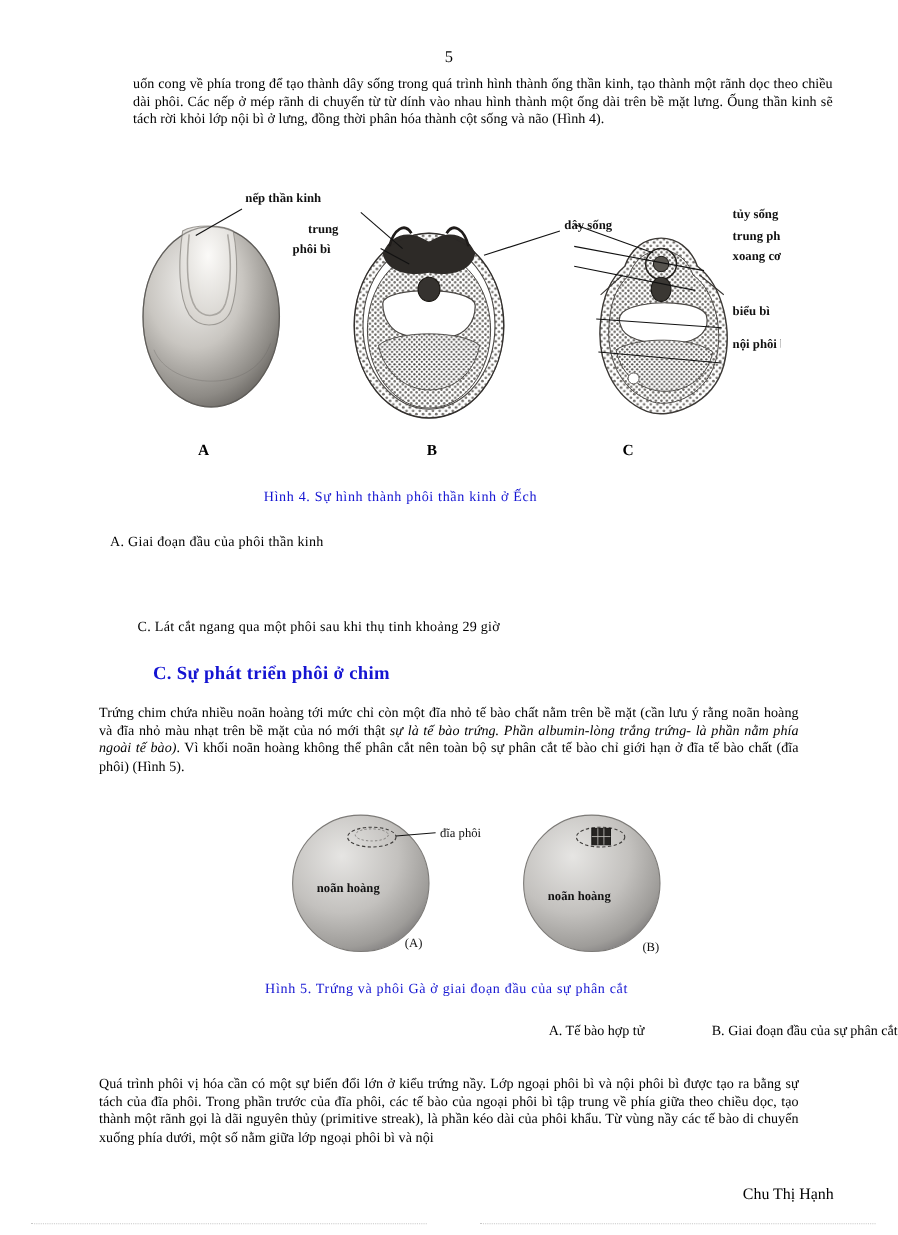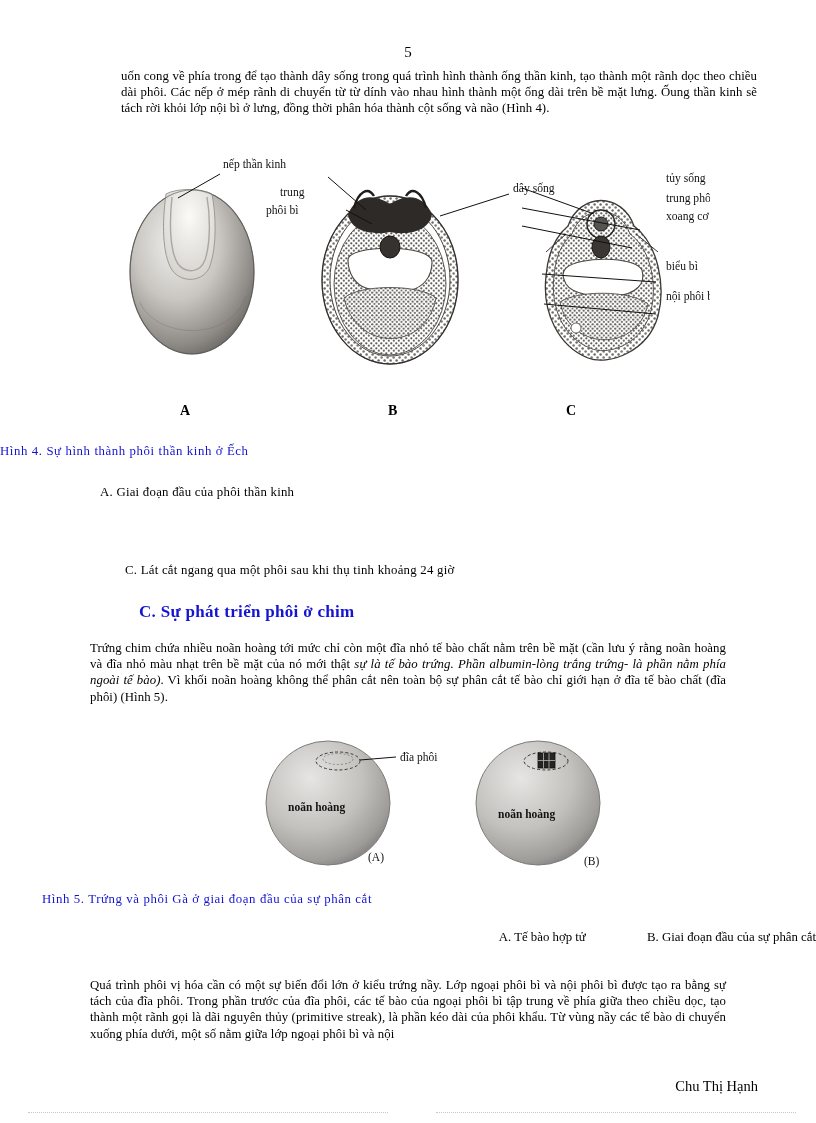--- a/index.html
+++ b/index.html
@@ -41,21 +41,21 @@
     letter-spacing: 0.05px;
   }
   .p1 { top: 68px; margin-left: 31px; }
   .p2 { top: 640px; }
   .p3 { top: 977px; }
 
   .fig-caption {
     position: absolute;
     width: 728px;
     left: 0;
-    text-align: left;
+    text-align: center;
     color: #1414d2;
     font-size: 12.8px;
     letter-spacing: 0.6px;
   }
   .fig4-caption { top: 444px; }
   .fig5-caption { top: 892px; padding-left: 42px; }
 
   .list-item {
     position: absolute;
     font-size: 12.8px;
@@ -99,24 +99,25 @@
     top: 1112px;
     height: 1px;
     border-top: 1px dotted #c7c7c7;
   }
   .dotline.l { left: 28px; width: 360px; }
   .dotline.r { left: 436px; width: 360px; }
 
   
   #figure4 {
     position: absolute;
-    top: 152px;
+    top: 168px;
     left: 110px;
     width: 600px;
     height: 245px;
+    font-weight: bold;
   }
   #figure4 svg { display: block; }
 
   .abc-row {
     position: absolute;
     top: 403px;
     left: 0;
     width: 816px;
     height: 18px;
   }
@@ -260,21 +261,21 @@
 
   <div class="abc-row">
     <b class="abc-a">A</b>
     <b class="abc-b">B</b>
     <b class="abc-c">C</b>
   </div>
 
   <div class="fig-caption fig4-caption">Hình 4. Sự hình thành phôi thần kinh ở Ếch</div>
 
   <div class="list-item li-a">A.  Giai đoạn đầu của phôi thần kinh</div>
-  <div class="list-item li-c">C.  Lát cắt ngang qua một phôi sau khi thụ tinh khoảng 24 giờ</div>
+  <div class="list-item li-c">C.  Lát cắt ngang qua một phôi sau khi thụ tinh khoảng 29 giờ</div>
 
   <div class="section-head">C. Sự phát triển phôi ở chim</div>
 
   <div class="body-text p2"><span>Trứng chim chứa nhiều noãn hoàng tới mức chỉ còn một đĩa nhỏ tế bào chất nằm trên bề mặt (cần lưu ý rằng noãn hoàng và đĩa nhỏ màu nhạt trên bề mặt của nó mới thật </span><span class="ital">sự là tế bào trứng. Phần albumin-lòng trắng trứng- là phần nằm phía ngoài tế bào)</span><span>. Vì khối noãn hoàng không thể phân cắt nên toàn bộ sự phân cắt tế bào chỉ giới hạn ở đĩa tế bào chất (đĩa phôi) (Hình 5).</span></div>
 
   <div id="figure5">
     <svg width="400" height="145" viewBox="0 0 400 145" xmlns="http://www.w3.org/2000/svg">
       <defs>
         <radialGradient id="yolkA" cx="36%" cy="30%" r="76%">
           <stop offset="0%" stop-color="#e6e5e3"></stop>

